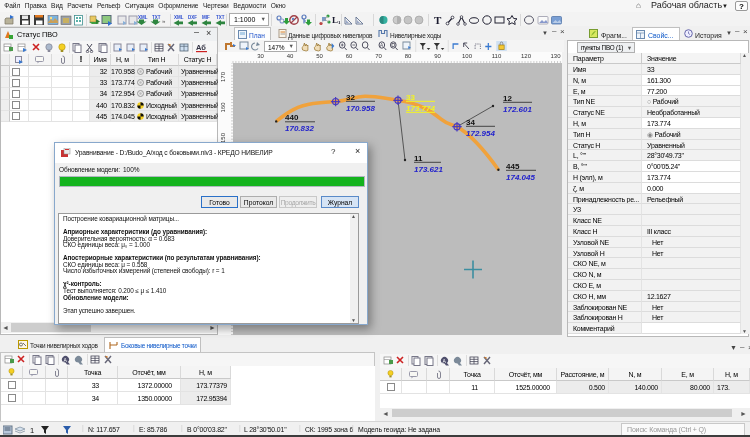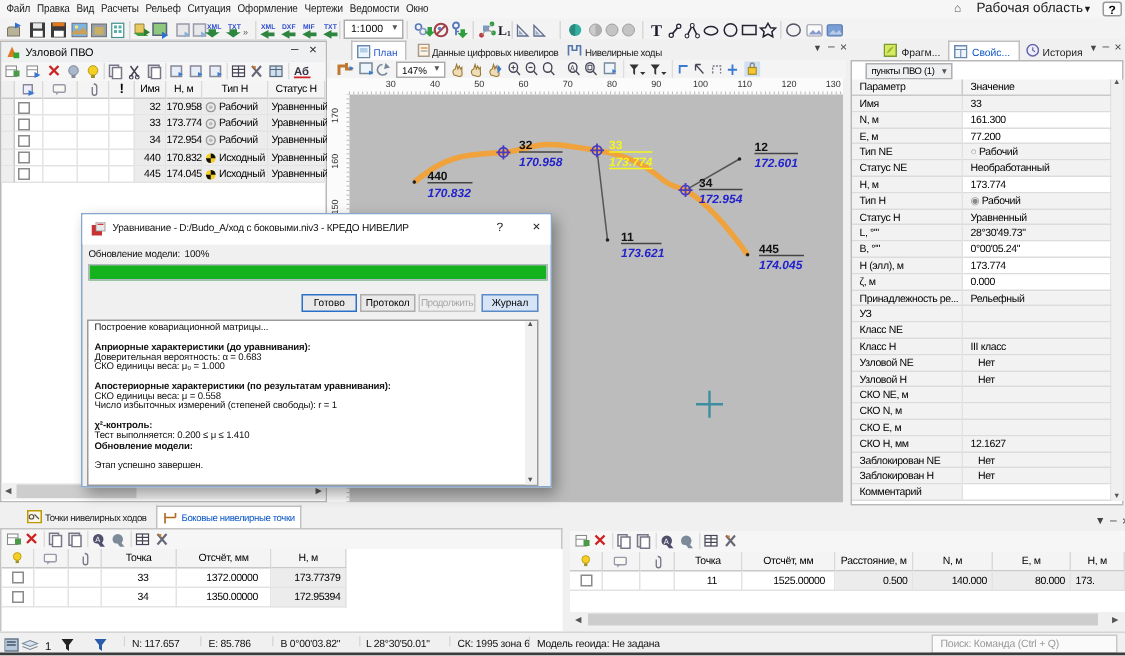--- a/index.html
+++ b/index.html
@@ -139,21 +139,21 @@
 
   <div class="abs" style="left:229px;top:1px;width:40px;height:13px;background:#fff;border:1px solid #ababab;box-sizing:border-box;font-size:7px;padding:2px 0 0 4px">1:1000<span class="abs" style="right:2px;top:2px;font-size:5.5px;color:#555">▼</span></div>
 </div>
 
 <div class="panel" id="leftpanel" style="left:0px;top:27px;width:218px;height:308px;border-color:#b8b8b8">
   <div class="abs" style="left:0;top:0;width:100%;height:13px;background:#eef0f2;border-bottom:1px solid #d8d8d8">
     <svg class="abs" style="left:3px;top:2px" width="9" height="9">
         <path d="M1 8 L4 1 L7 8 Z" fill="#e07820"></path>
         <rect x="5" y="5" width="4" height="4" fill="#35a435"></rect>
       </svg>
-    <span class="abs" style="left:16px;top:2.5px;font-size:7.3px">Узловой ПВО</span>
+    <span class="abs" style="left:16px;top:2.5px;font-size:7.3px">Статус ПВО</span>
     <span class="abs" style="left:193px;top:0px;font-size:9px;color:#333">–</span>
     <span class="abs" style="left:205px;top:1px;font-size:9px;color:#333">×</span>
   </div>
   <div class="abs" id="lefttb" style="left:0;top:13px;width:100%;height:13px;background:#f6f6f6;border-bottom:1px solid #e0e0e0">
     <svg class="abs" style="left:2px;top:1px" width="210" height="11" viewBox="0 0 210 11">
       <rect x="1" y="2" width="7" height="7" fill="#fff" stroke="#888" stroke-width=".7"></rect>
         <line x1="1" y1="4.5" x2="8" y2="4.5" stroke="#888" stroke-width=".6"></line>
         <path d="M6 5 h4 v4 h-4z" fill="#4a9a4a"></path>
       <rect x="15" y="2" width="7" height="7" fill="#fff" stroke="#888" stroke-width=".7"></rect>
         <line x1="15" y1="4.5" x2="22" y2="4.5" stroke="#888" stroke-width=".6"></line>

